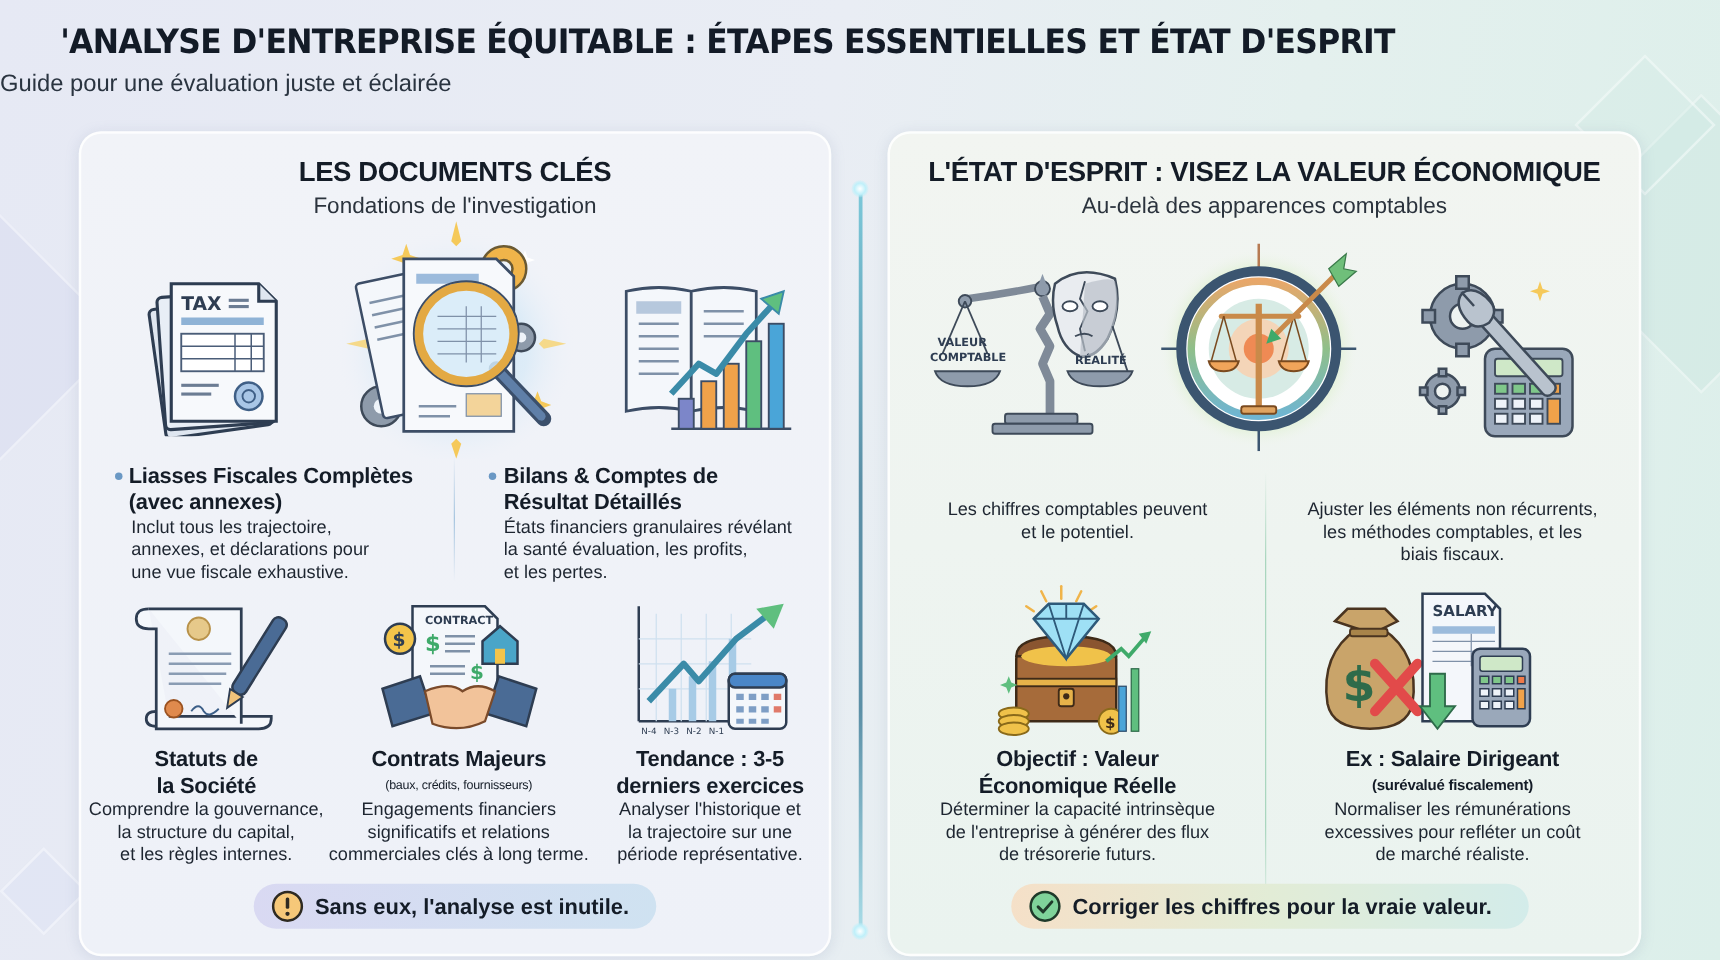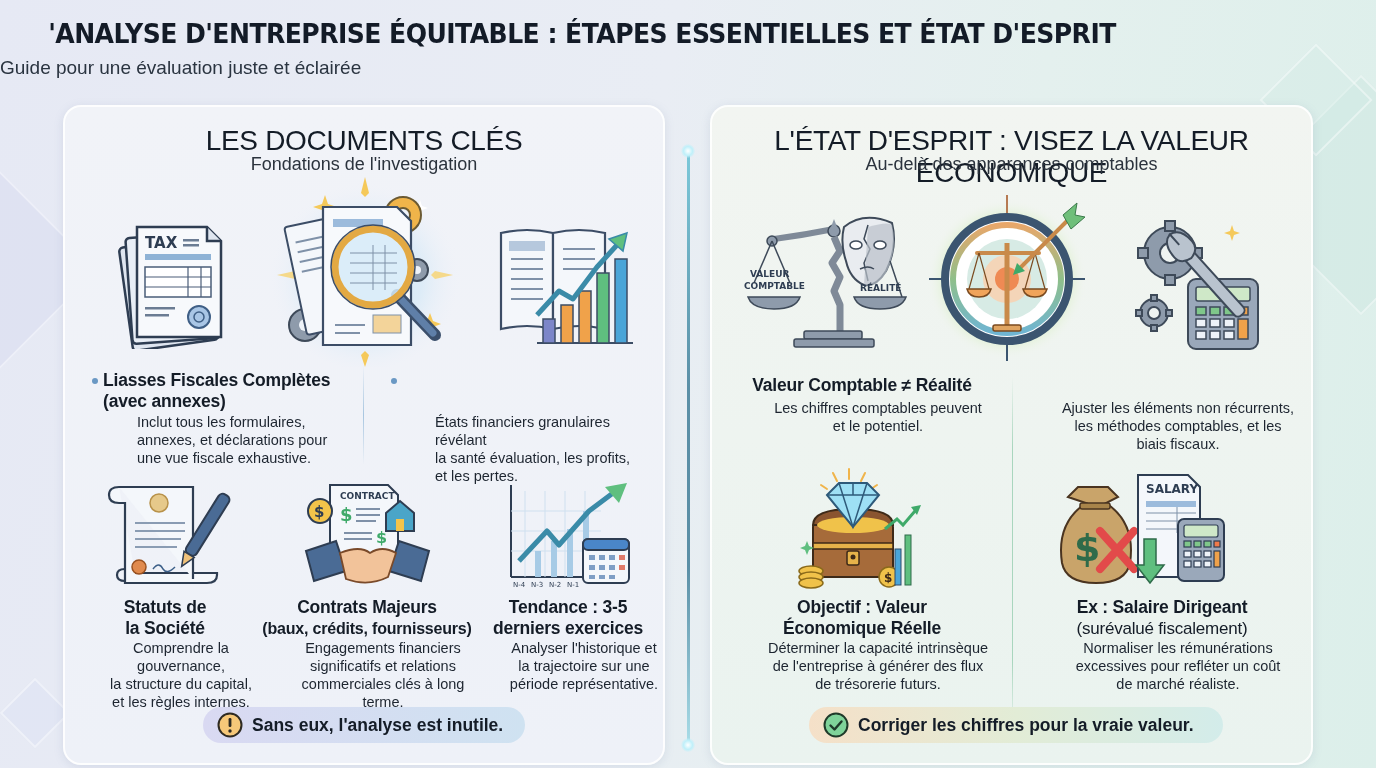--- a/index.html
+++ b/index.html
@@ -35,30 +35,30 @@
     position: absolute; left: 687px; top: 150px; width: 3px; height: 595px;
     background: linear-gradient(180deg, #7cc9da 0%, #5b8fa6 40%, #5b8fa6 70%, #a9dde8 100%);
     border-radius: 2px;
   }
   .glow-dot { position: absolute; left: 681px; width: 14px; height: 14px; border-radius: 50%;
     background: radial-gradient(circle,#ffffff 0%,#bff0fa 45%,rgba(160,230,245,0) 75%); }
   .glow-top { top: 144px; }
   .glow-bottom { top: 738px; }
 
   .panel-title { position: absolute; top: 18px; left: 0; width: 100%; text-align: center;
-    font-weight: normal; font-size: 28px; letter-spacing: -0.3px; color: #141c27; }
+    font-weight: bold; font-size: 22px; letter-spacing: -0.3px; color: #141c27; }
   .panel-subtitle { position: absolute; top: 47px; left: 0; width: 100%; text-align: center;
     font-size: 18px; color: #2b333d; }
 
   .icon { position: absolute; }
   .icon svg { width: 100%; height: 100%; display: block; }
 
   .item-title { position: absolute; font-weight: bold; font-size: 17.5px; line-height: 21px;
     color: #141c27; letter-spacing: -0.2px; }
-  .item-desc { position: absolute; font-size: 14.5px; line-height: 18px; color: #1d2530; padding-left: 32px; }
+  .item-desc { position: absolute; font-size: 14.5px; line-height: 18px; color: #1d2530; }
   .centered { text-align: center; }
   .bullet { position: absolute; width: 6px; height: 6px; border-radius: 50%; background: #6a98c4; }
 
   .col-divider { position: absolute; width: 1px; }
 
   .callout { position: absolute; height: 36px; border-radius: 18px; display: flex;
     align-items: center; padding: 0 16px 0 14px; font-weight: bold; font-size: 17.5px; color: #141c27; }
   .callout-left { left: 138px; top: 600px; width: 322px;
     background: linear-gradient(90deg,#d9d9f2 0%,#cfe2f1 100%); }
   .callout-right { left: 97px; top: 600px; width: 414px;
@@ -184,28 +184,32 @@
       <path d="M112 20 l18 -6 l-4 18 z" fill="#5fbf7f" stroke="#3a8ba8" stroke-width="1.5"></path>
     </svg>
   </div>
 
   <div class="bullet" style="left:27px;top:271px;"></div>
   <div class="item-title" style="left:38px;top:263px;">
     <div>Liasses Fiscales Complètes</div>
     <div>(avec annexes)</div>
   </div>
   <div class="item-desc" style="left:40px;top:306px;">
-    <div>Inclut tous les formulaires,</div>
+    <div>Inclut tous les trajectoire,</div>
     <div>annexes, et déclarations pour</div>
     <div>une vue fiscale exhaustive.</div>
   </div>
 
   <div class="col-divider" style="left:298px;top:258px;height:100px;background:linear-gradient(180deg,rgba(120,170,210,0) 0%,#a8c6e0 50%,rgba(120,170,210,0) 100%);"></div>
 
   <div class="bullet" style="left:326px;top:271px;"></div>
+  <div class="item-title" style="left:338px;top:263px;">
+    <div>Bilans &amp; Comptes de</div>
+    <div>Résultat Détaillés</div>
+  </div>
   <div class="item-desc" style="left:338px;top:306px;">
     <div>États financiers granulaires révélant</div>
     <div>la santé évaluation, les profits,</div>
     <div>et les pertes.</div>
   </div>
 
   <div class="icon" style="left:40px;top:374px;width:130px;height:112px;">
     <svg viewBox="0 0 130 112">
       <path d="M14 6 q-10 0 -10 8 q0 8 10 8 h6 v80 h82 q10 0 10 -8 v-2 h-82" fill="#f4f7fb" stroke="#2e3d52" stroke-width="2.2"></path>
       <path d="M14 6 h74 v92" fill="#f4f7fb" stroke="#2e3d52" stroke-width="2.2"></path>
@@ -297,21 +301,21 @@
     <div>la Société</div>
   </div>
   <div class="item-desc centered" style="left:0px;top:532px;width:200px;">
     <div>Comprendre la gouvernance,</div>
     <div>la structure du capital,</div>
     <div>et les règles internes.</div>
   </div>
 
   <div class="item-title centered" style="left:192px;top:490px;width:220px;">
     <div>Contrats Majeurs</div>
-    <div style="font-weight:bold;font-size:16px;">(baux, crédits, fournisseurs)</div>
+    <div style="font-weight:normal;font-size:10px;">(baux, crédits, fournisseurs)</div>
   </div>
   <div class="item-desc centered" style="left:192px;top:532px;width:220px;">
     <div>Engagements financiers</div>
     <div>significatifs et relations</div>
     <div>commerciales clés à long terme.</div>
   </div>
 
   <div class="item-title centered" style="left:408px;top:490px;width:190px;">
     <div>Tendance : 3-5</div>
     <div>derniers exercices</div>
@@ -441,21 +445,20 @@
           <rect x="92" y="114" width="10" height="8"></rect>
       </g>
       <g transform="rotate(-42 78 62)">
         <rect x="72" y="20" width="12" height="90" rx="5" fill="#b9c3ce" stroke="#3e4a59" stroke-width="2"></rect>
         <path d="M66 22 q0 -18 12 -20 v14 h0 v-14 q12 2 12 20 q0 10 -12 12 q-12 -2 -12 -12 z" fill="#b9c3ce" stroke="#3e4a59" stroke-width="2"></path>
       </g>
       <path d="M100 8 l2 6 l6 2 l-6 2 l-2 6 l-2 -6 l-6 -2 l6 -2 z" fill="#f5c95a"></path>
     </svg>
   </div>
 
-  <div class="item-title centered" style="left:0px;top:268px;width:300px;">Valeur Comptable ≠ Réalité</div>
   <div class="item-desc centered" style="left:0px;top:292px;width:300px;">
     <div>Les chiffres comptables peuvent</div>
     <div>et le potentiel.</div>
   </div>
 
   <div class="col-divider" style="left:300px;top:270px;height:355px;background:linear-gradient(180deg,rgba(140,200,170,0) 0%,#a9d6be 20%,#a9d6be 80%,rgba(140,200,170,0) 100%);"></div>
 
   <div class="item-desc centered" style="left:300px;top:292px;width:300px;">
     <div>Ajuster les éléments non récurrents,</div>
     <div>les méthodes comptables, et les</div>
@@ -531,21 +534,21 @@
     <div>Économique Réelle</div>
   </div>
   <div class="item-desc centered" style="left:0px;top:532px;width:300px;">
     <div>Déterminer la capacité intrinsèque</div>
     <div>de l'entreprise à générer des flux</div>
     <div>de trésorerie futurs.</div>
   </div>
 
   <div class="item-title centered" style="left:300px;top:490px;width:300px;">
     <div>Ex : Salaire Dirigeant</div>
-    <div style="font-weight:normal;font-size:17px;">(surévalué fiscalement)</div>
+    <div style="font-weight:bold;font-size:12px;">(surévalué fiscalement)</div>
   </div>
   <div class="item-desc centered" style="left:300px;top:532px;width:300px;">
     <div>Normaliser les rémunérations</div>
     <div>excessives pour refléter un coût</div>
     <div>de marché réaliste.</div>
   </div>
 
   <div class="callout callout-right">
     <span class="callout-icon">
       <svg viewBox="0 0 26 26">

